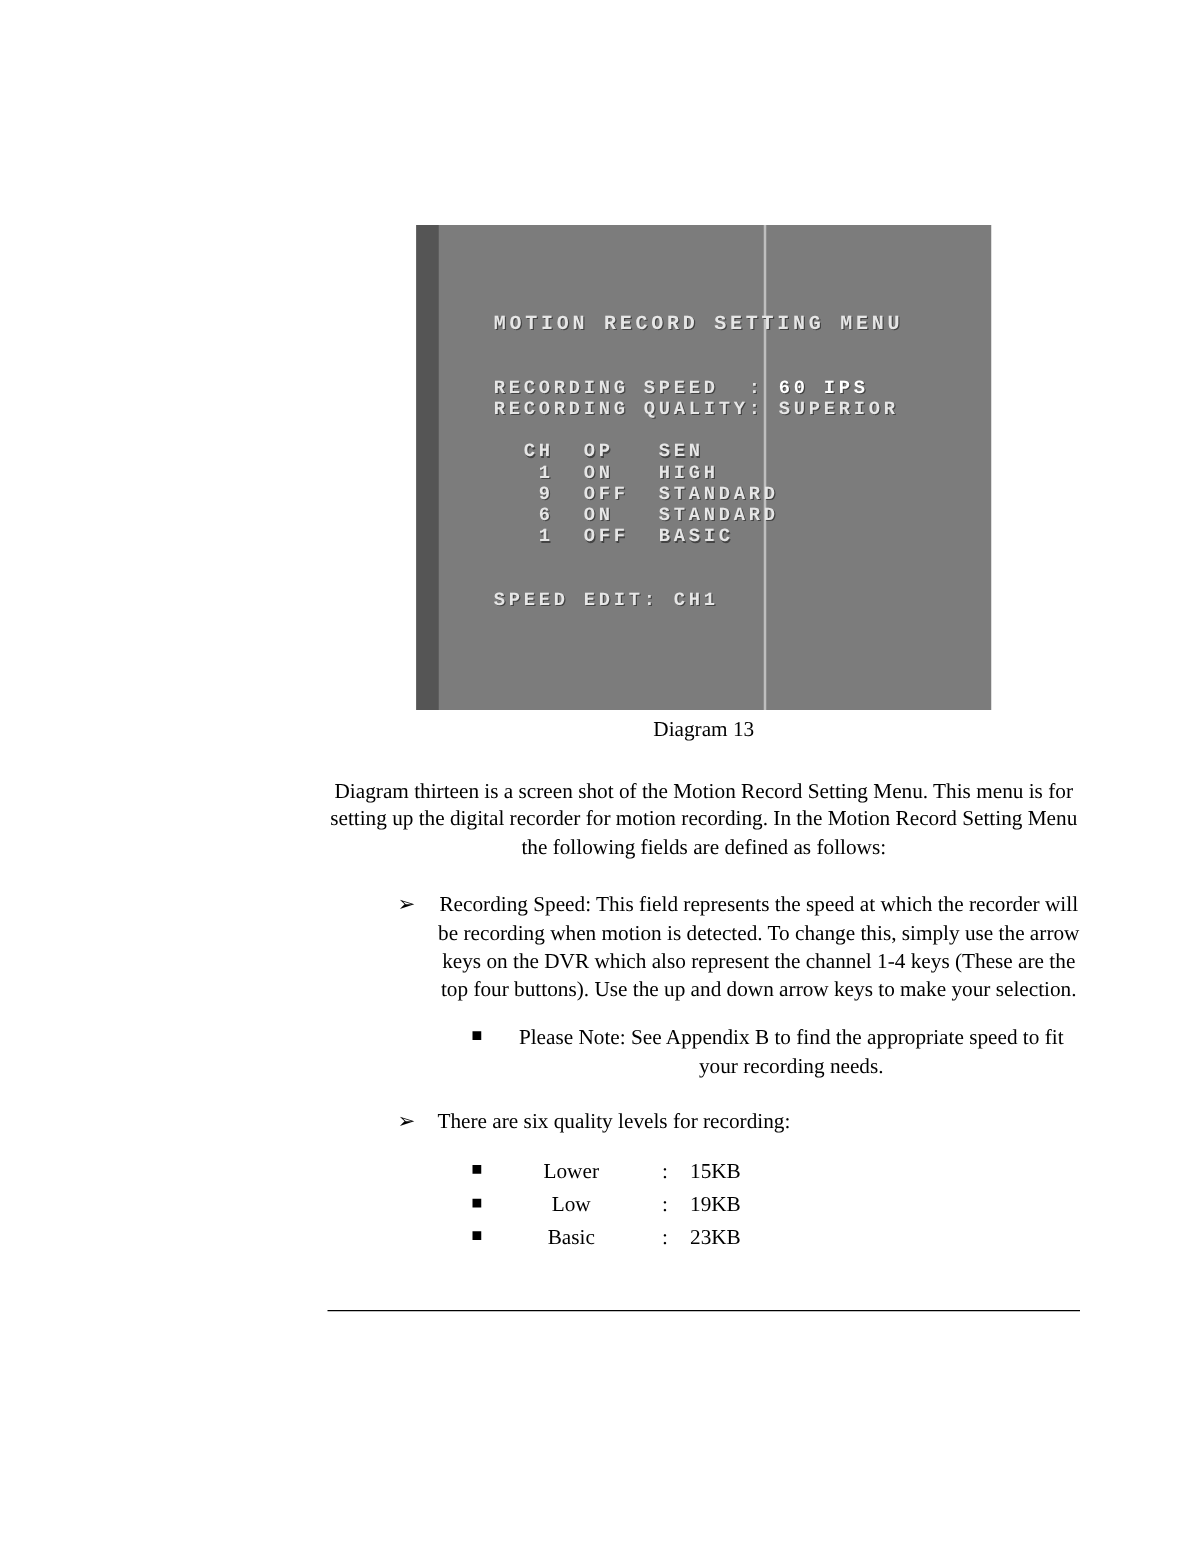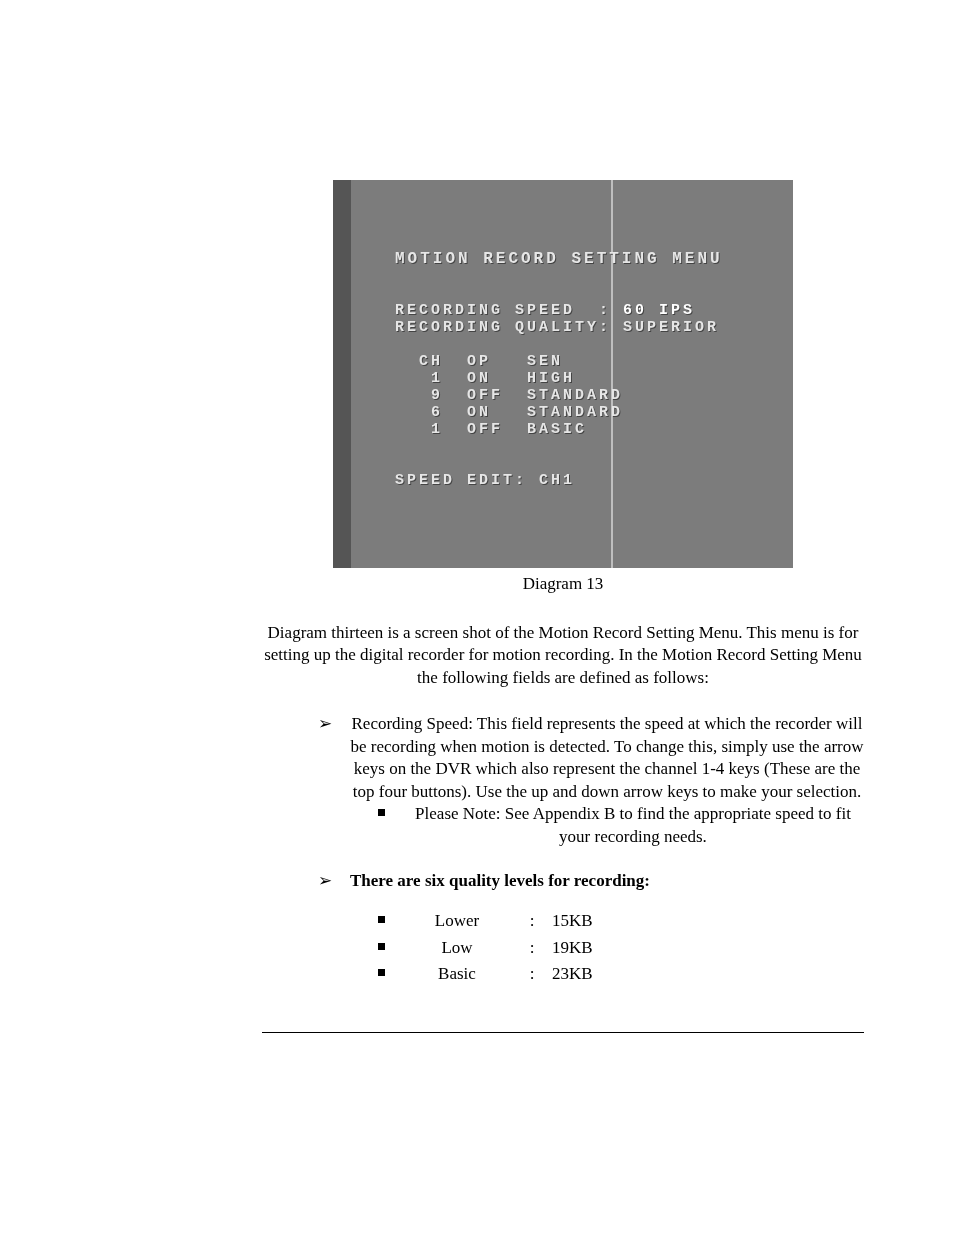--- a/index.html
+++ b/index.html
@@ -89,40 +89,40 @@
   ul.arrow > li::before {
     content: "➢";
     position: absolute;
     left: 0;
     top: 0;
     font-size: 17px;
   }
   ul.square {
     list-style: none;
     padding: 0;
-    margin: 0 0 0 22px;
+    margin: 16px 0 0 22px;
   }
   ul.square > li {
     position: relative;
     padding-left: 30px;
     margin-bottom: 4px;
     line-height: 1.32;
   }
   ul.square > li::before {
     content: "";
     position: absolute;
     left: 6px;
     top: 6px;
     width: 7px;
     height: 7px;
     background: #000;
   }
   .note-block { margin-top: 18px; margin-bottom: 22px; }
   .justify { text-align: justify; }
-  .quality-intro { margin: 0 0 18px 0; font-weight: bold; }
+  .quality-intro { margin: 0 0 18px 0; }
   .levels-row { display: flex; }
   .lvl-name { width: 110px; }
   .lvl-colon { width: 40px; }
   .lvl-size { }
   hr.footer-rule {
     margin: 46px 0 0 0;
     border: none;
     border-top: 1px solid #000;
   }
 </style>

